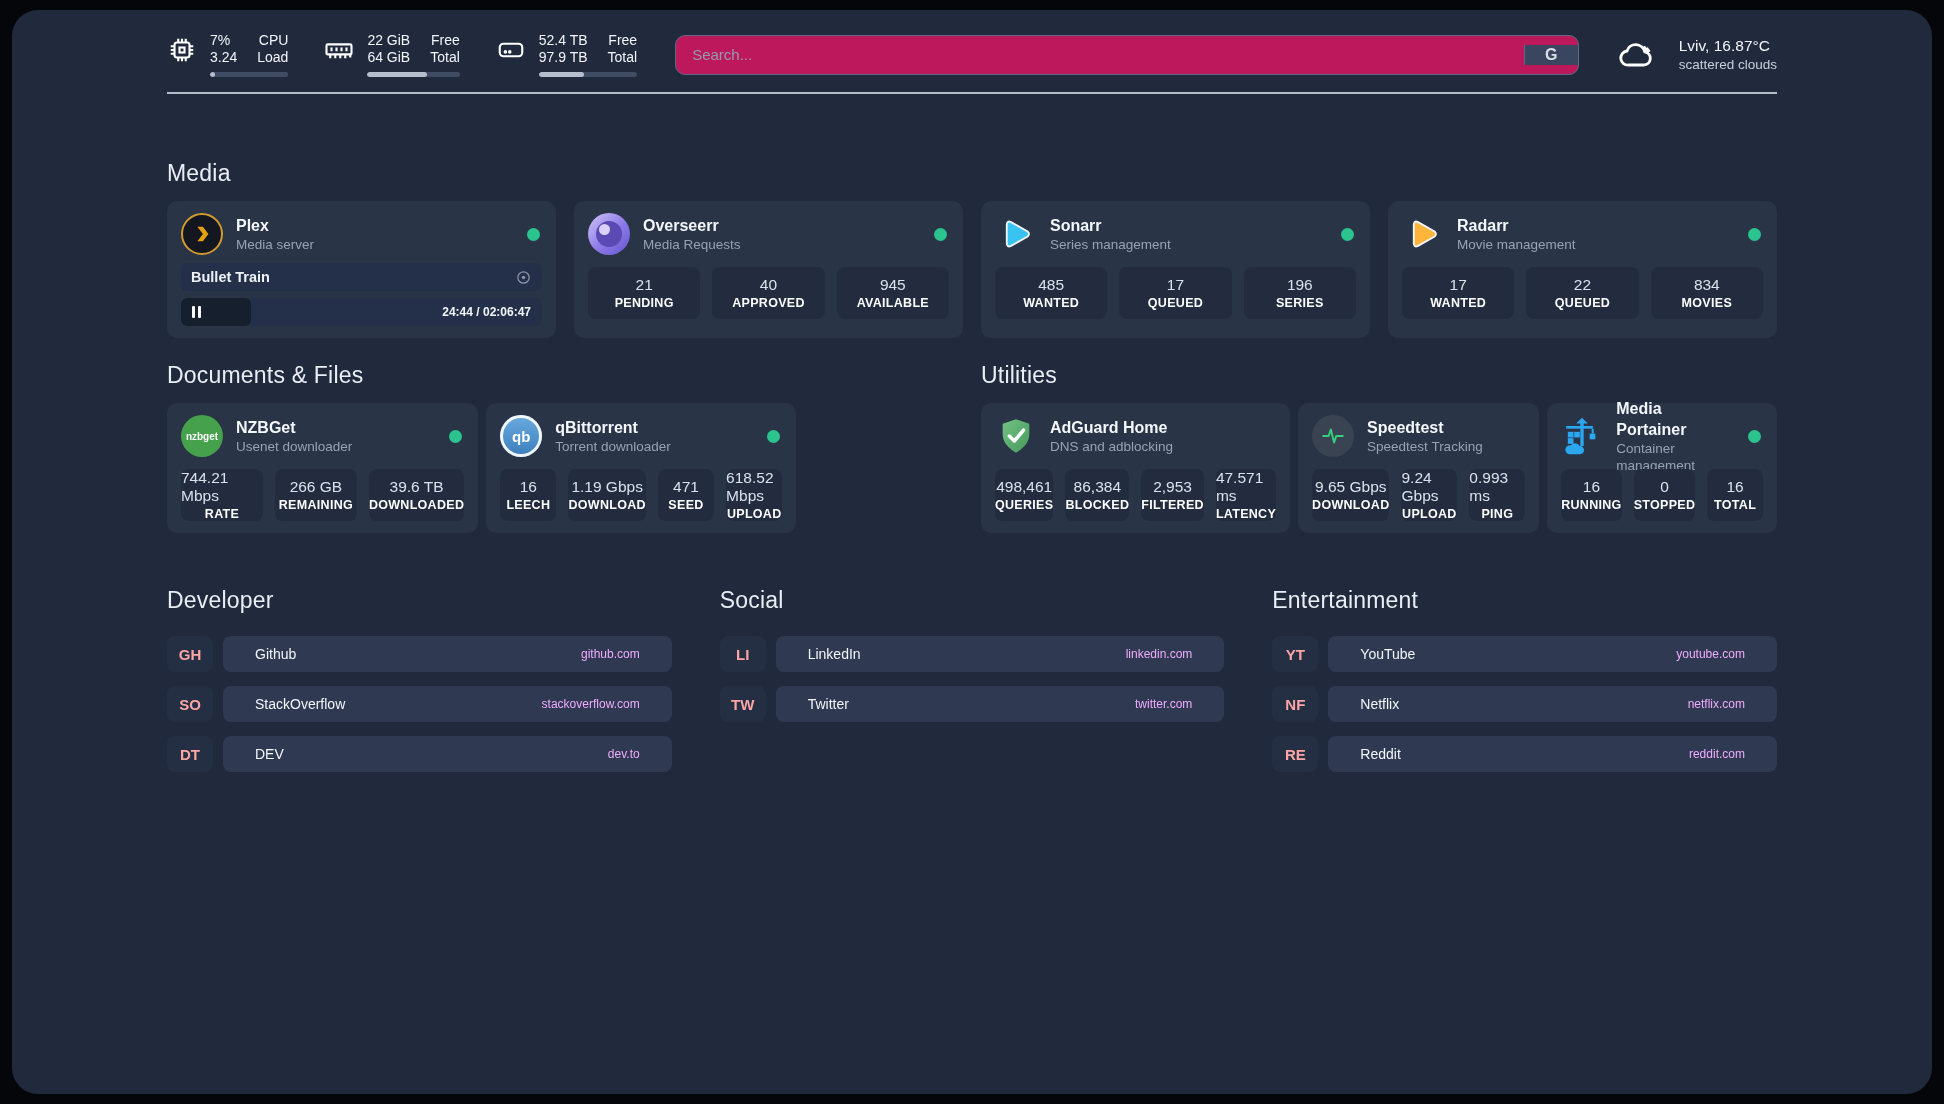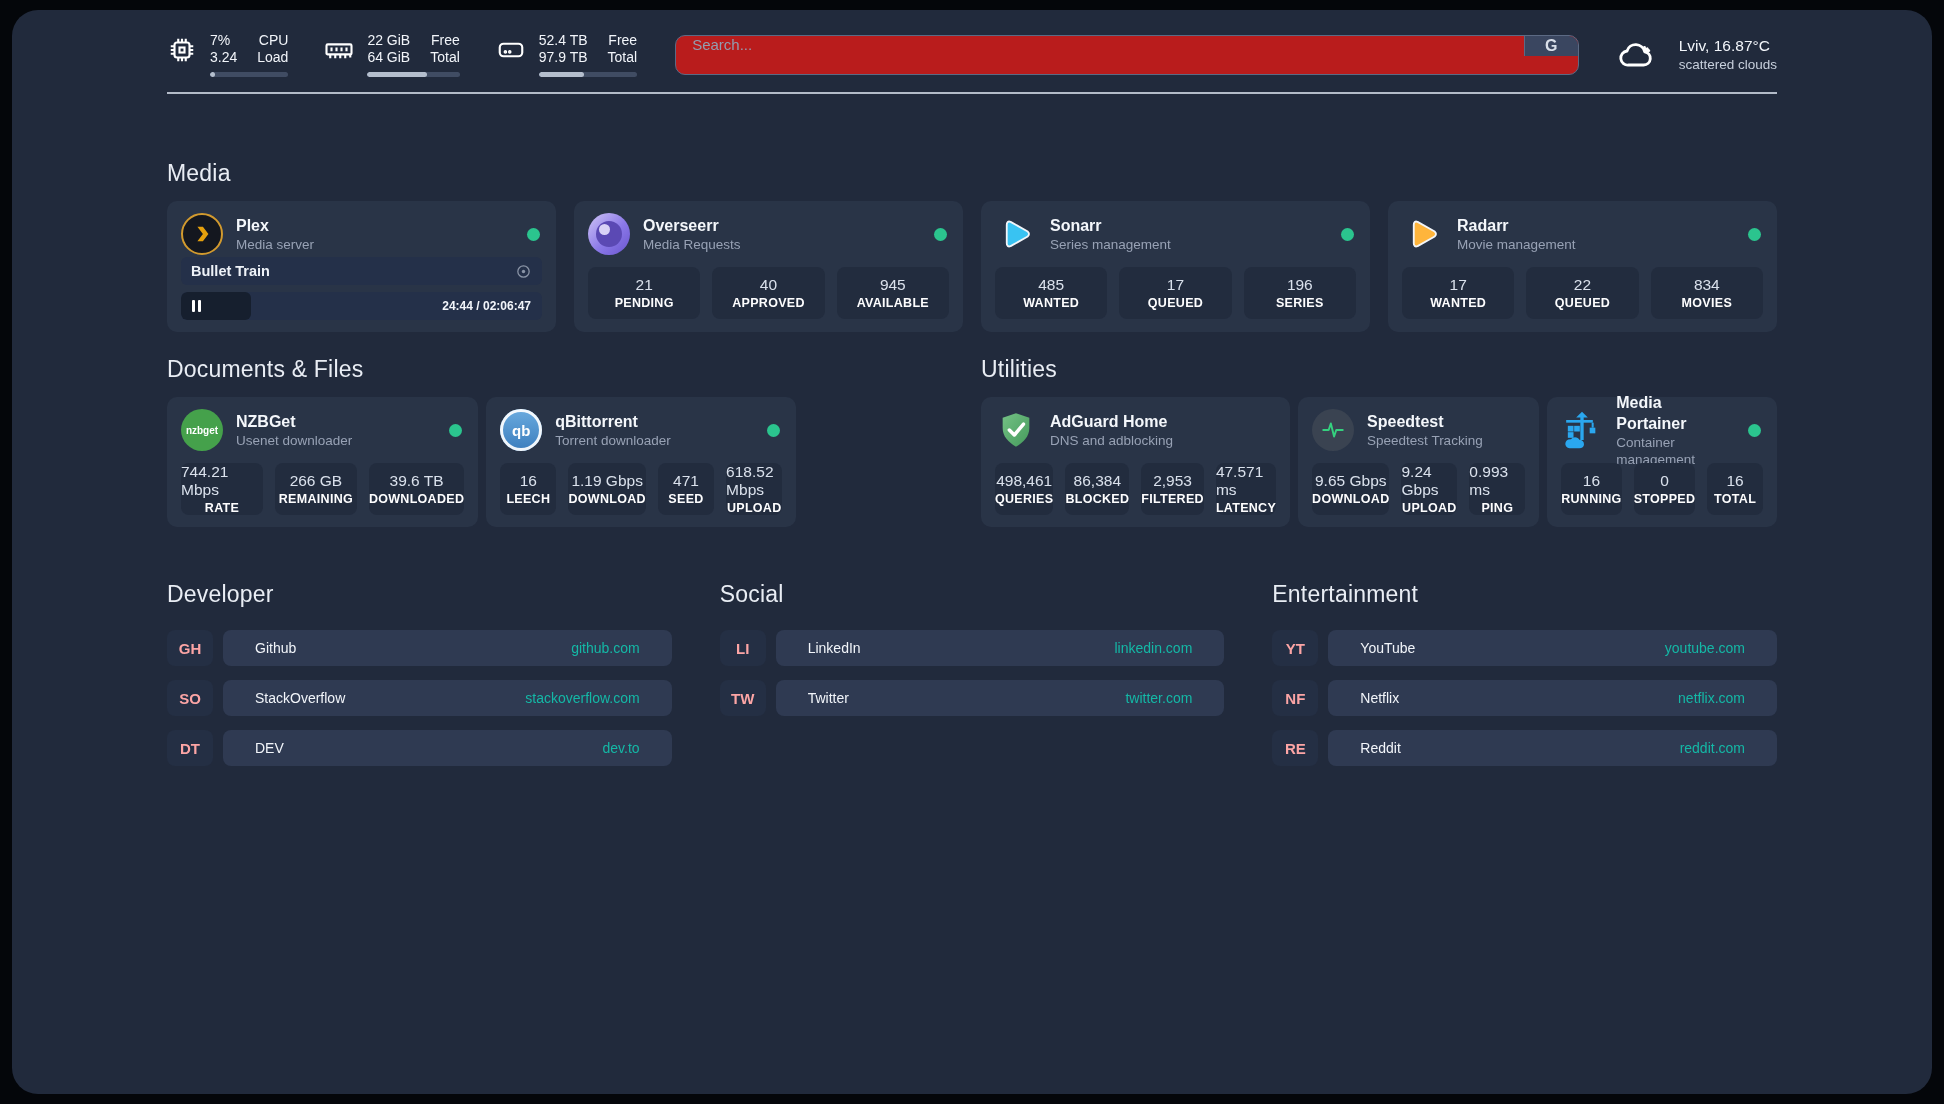--- a/index.html
+++ b/index.html
@@ -15,21 +15,21 @@
   .stat{display:flex;gap:13px;align-items:flex-start;}
   .stat svg{width:30px;height:30px;margin-top:3px;flex:none;}
   .stat-body{display:flex;flex-direction:column;}
   .stat-grid{display:grid;grid-template-columns:auto auto;column-gap:20px;
              font-size:14px;line-height:17px;color:#f2f5fa;}
   .stat-grid .lab{text-align:right;}
   .stat-bar{margin-top:6px;height:5px;border-radius:3px;background:#404c63;overflow:hidden;}
   .stat-fill{height:100%;background:#b4becd;border-radius:3px;}
 
   .search{flex:1;margin:0 38px;display:flex;height:38px;border:1.5px solid #5c6a84;
-          border-radius:10px;overflow:hidden;background:#b91c1c;align-items:flex-start;}
+          border-radius:10px;overflow:hidden;background:#be185d;align-items:center;}
   .search input{flex:1;background:transparent;border:0;outline:none;color:#e8edf4;
           padding:0 16px;font-size:15px;font-family:"Liberation Sans",sans-serif;}
   .search input::placeholder{color:#939db0;}
   .g-btn{width:54px;background:#3a4660;border:0;border-left:1.5px solid #5c6a84;
          color:#d9dfe9;font-weight:700;font-size:16px;display:flex;align-items:center;
          justify-content:center;cursor:pointer;font-family:"Liberation Sans",sans-serif;}
   .weather{display:flex;gap:22px;align-items:center;}
   .weather svg{width:40px;height:40px;}
   .w1{font-size:15.5px;color:#f2f5fa;line-height:20px;}
   .w2{font-size:13.5px;color:#c7cfdc;line-height:17px;}
@@ -64,41 +64,41 @@
   .icon-nzbget{border-radius:50%;background:#45a14b;}
   .icon-nzbget span{font-size:10px;font-weight:700;color:#fff;}
   .icon-qbit{border-radius:50%;background:linear-gradient(180deg,#6aabdf,#3b7dbd);box-shadow:inset 0 0 0 3px rgba(255,255,255,.92);}
   .icon-qbit span{font-size:15px;font-weight:700;color:#fff;}
   .icon-fb{border-radius:9px;background:#3e4a5e;}
   .icon-fb .circ{width:32px;height:32px;border-radius:50%;background:linear-gradient(180deg,#4aa8f0,#2a7cc9);
                  display:flex;align-items:center;justify-content:center;}
   .icon-speed{border-radius:50%;background:#3a4351;}
 
   
-  .np-row{margin-top:2px;height:28px;background:#243049;border-radius:6px;display:flex;
+  .np-row{margin-top:8px;height:28px;background:#243049;border-radius:6px;display:flex;
           align-items:center;justify-content:space-between;padding:0 10px;}
   .np-title{font-size:14.5px;font-weight:600;color:#eef2f8;}
   .pp-row{margin-top:7px;height:28px;background:#243049;border-radius:6px;position:relative;overflow:hidden;}
   .pp-fill{height:100%;background:#161f2e;border-radius:6px;display:flex;align-items:center;padding-left:11px;box-sizing:border-box;}
   .pause{display:flex;gap:3px;}
   .pause i{display:block;width:3px;height:12px;background:#fff;border-radius:1px;}
   .pp-time{position:absolute;right:11px;top:50%;transform:translateY(-50%);
            font-size:12px;font-weight:700;color:#f2f5fa;}
 
   
   .grid3{display:grid;grid-template-columns:repeat(3,1fr);gap:48px;margin-top:54px;}
   .bm-title{margin-bottom:22px;}
   .bm-rows{display:flex;flex-direction:column;gap:14px;}
   .bm-row{display:flex;gap:10px;height:36px;cursor:pointer;}
   .bm-abbr{width:46px;flex:none;background:#242f44;border-radius:8px;display:flex;
            align-items:center;justify-content:center;font-size:15px;font-weight:600;color:#fca5a5;}
   .bm-bar{flex:1;background:#2f3a52;border-radius:8px;display:flex;align-items:center;
           justify-content:space-between;padding:0 32px;}
   .bm-name{font-size:14px;color:#f2f5fa;}
-  .bm-url{font-size:14px;color:#14b8a6;}
+  .bm-url{font-size:12px;color:#f0abfc;}
 </style>
 </head>
 <body>
 
 <div class="app">
 <div class="container">
 
   <header class="topbar">
     <div class="stats">
 

